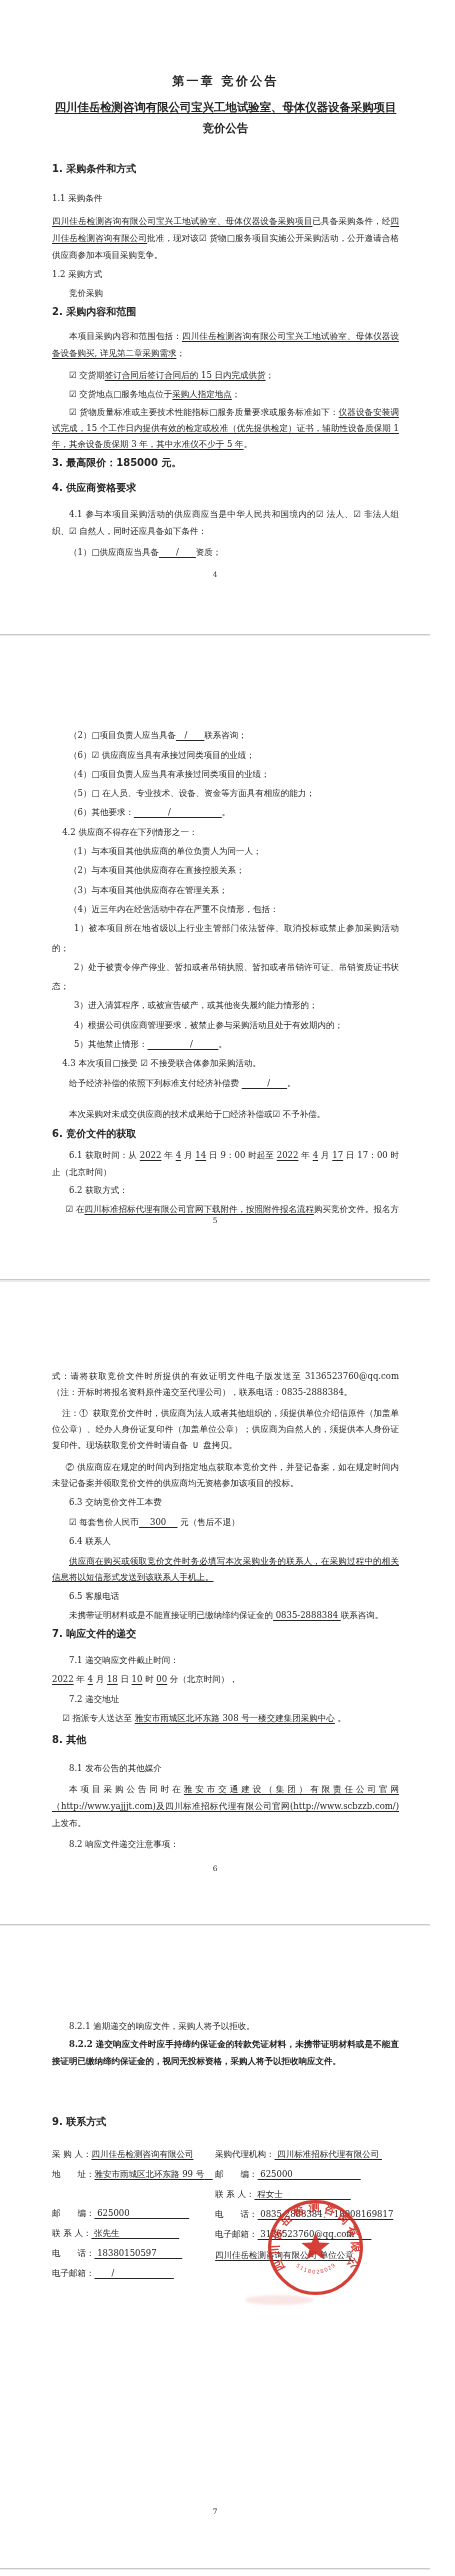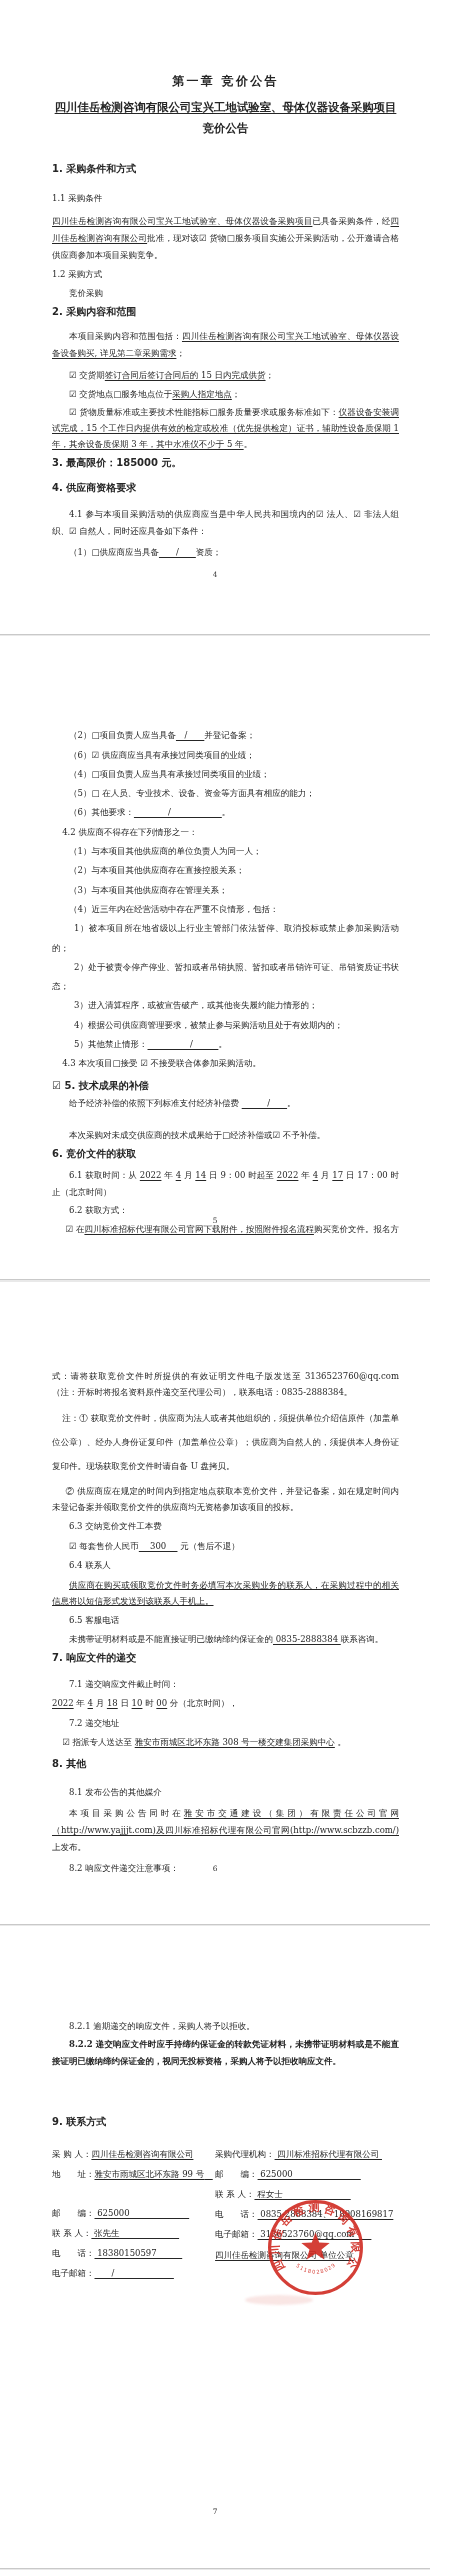--- a/index.html
+++ b/index.html
@@ -80,21 +80,21 @@
       <span>（1）□供应商应当具备</span><span class="u pre">　　/　　</span><span>资质；</span>
     </div>
 
     <div class="pagenum" style="top:570px;">4</div>
   </section>
 
   <div class="sep"></div>
 
   <section class="page" style="height:643px; padding-top:90px;">
     <div class="ln i2">
-      <span>（2）□项目负责人应当具备</span><span class="u pre">　/　　</span><span>并登记备案；</span>
+      <span>（2）□项目负责人应当具备</span><span class="u pre">　/　　</span><span>联系咨询；</span>
     </div>
     <div class="ln i2">（6）☑ 供应商应当具有承接过同类项目的业绩；</div>
     <div class="ln i2">（4）□项目负责人应当具有承接过同类项目的业绩；</div>
     <div class="ln i2">（5）□ 在人员、专业技术、设备、资金等方面具有相应的能力；</div>
     <div class="ln i2">
       <span>（6）其他要求：</span><span class="u pre">　　　　/　　　　　　</span><span>。</span>
     </div>
 
     <div class="ln" style="text-indent:1.2em;">4.2 供应商不得存在下列情形之一：</div>
     <div class="ln i2">（1）与本项目其他供应商的单位负责人为同一人；</div>
@@ -103,21 +103,20 @@
     <div class="ln i2">（4）近三年内在经营活动中存在严重不良情形，包括：</div>
     <div class="ln i3">1）被本项目所在地省级以上行业主管部门依法暂停、取消投标或禁止参加采购活动的；</div>
     <div class="ln i3">2）处于被责令停产停业、暂扣或者吊销执照、暂扣或者吊销许可证、吊销资质证书状态；</div>
     <div class="ln i3">3）进入清算程序，或被宣告破产，或其他丧失履约能力情形的；</div>
     <div class="ln i3">4）根据公司供应商管理要求，被禁止参与采购活动且处于有效期内的；</div>
     <div class="ln i3">
       <span>5）其他禁止情形：</span><span class="u pre">　　　　　/　　　</span><span>。</span>
     </div>
     <div class="ln" style="text-indent:1.2em;">4.3 本次项目□接受 ☑ 不接受联合体参加采购活动。</div>
 
-    <div class="h h19" style="margin-top:3.4px;">☑ 5. 技术成果的补偿</div>
     <div class="ln i2">
       <span>给予经济补偿的依照下列标准支付经济补偿费 </span><span class="u pre">　　　/　　</span><span>。</span>
     </div>
     <div class="ln i2" style="margin-top:12.5px;">本次采购对未成交供应商的技术成果给于□经济补偿或☑ 不予补偿。</div>
 
     <div class="h h19">6.  竞价文件的获取</div>
     <div class="para i2" style="margin-top:5px;">
       <span>6.1 获取时间：从 </span><span class="u">2022</span><span> 年 </span><span class="u">4</span><span> 月 </span><span class="u">14</span><span> 日 9：00 时起至 </span><span class="u">2022</span><span> 年 </span><span class="u">4</span><span> 月 </span><span class="u">17</span><span> 日 17：00 时止（北京时间）</span>
     </div>
     <div class="ln i2">6.2  获取方式：</div>
@@ -125,21 +124,21 @@
       <span>☑ 在</span><span class="u">四川标准招标代理有限公司官网下载附件，按照附件报名流程</span><span>购买竞价文件。报名方</span>
     </div>
 
     <div class="pagenum" style="top:580px;">5</div>
   </section>
 
   <div class="sep"></div>
 
   <section class="page" style="height:642px; padding-top:86px;">
     <div class="para" style="line-height:16px;">式：请将获取竞价文件时所提供的有效证明文件电子版发送至 3136523760@qq.com（注：开标时将报名资料原件递交至代理公司），联系电话：0835-2888384。</div>
-    <div class="para" style="margin-top:6.8px; text-indent:1.2em; line-height:24px;">注：① 获取竞价文件时，供应商为法人或者其他组织的，须提供单位介绍信原件（加盖单位公章）、经办人身份证复印件（加盖单位公章）；供应商为自然人的，须提供本人身份证复印件。现场获取竞价文件时请自备 U 盘拷贝。</div>
+    <div class="para" style="margin-top:6.8px; text-indent:1.2em; line-height:16px;font-family:Liberation Mono, monospace;">注：① 获取竞价文件时，供应商为法人或者其他组织的，须提供单位介绍信原件（加盖单位公章）、经办人身份证复印件（加盖单位公章）；供应商为自然人的，须提供本人身份证复印件。现场获取竞价文件时请自备 U 盘拷贝。</div>
     <div class="para" style="margin-top:4.6px; text-indent:1.6em; line-height:16px;">② 供应商应在规定的时间内到指定地点获取本竞价文件，并登记备案，如在规定时间内未登记备案并领取竞价文件的供应商均无资格参加该项目的投标。</div>
 
     <div class="ln i2" style="margin-top:2.3px;">6.3 交纳竞价文件工本费</div>
     <div class="ln i2">
       <span>☑  每套售价人民币</span><span class="u pre">　 300 　</span><span> 元（售后不退）</span>
     </div>
     <div class="ln i2">6.4 联系人</div>
     <div class="para i2" style="line-height:16px; margin-top:2.3px;text-decoration:underline;">供应商在购买或领取竞价文件时务必填写本次采购业务的联系人，在采购过程中的相关信息将以短信形式发送到该联系人手机上。</div>
     <div class="ln i2" style="margin-top:1.1px;">6.5 客服电话</div>
     <div class="ln i2">

